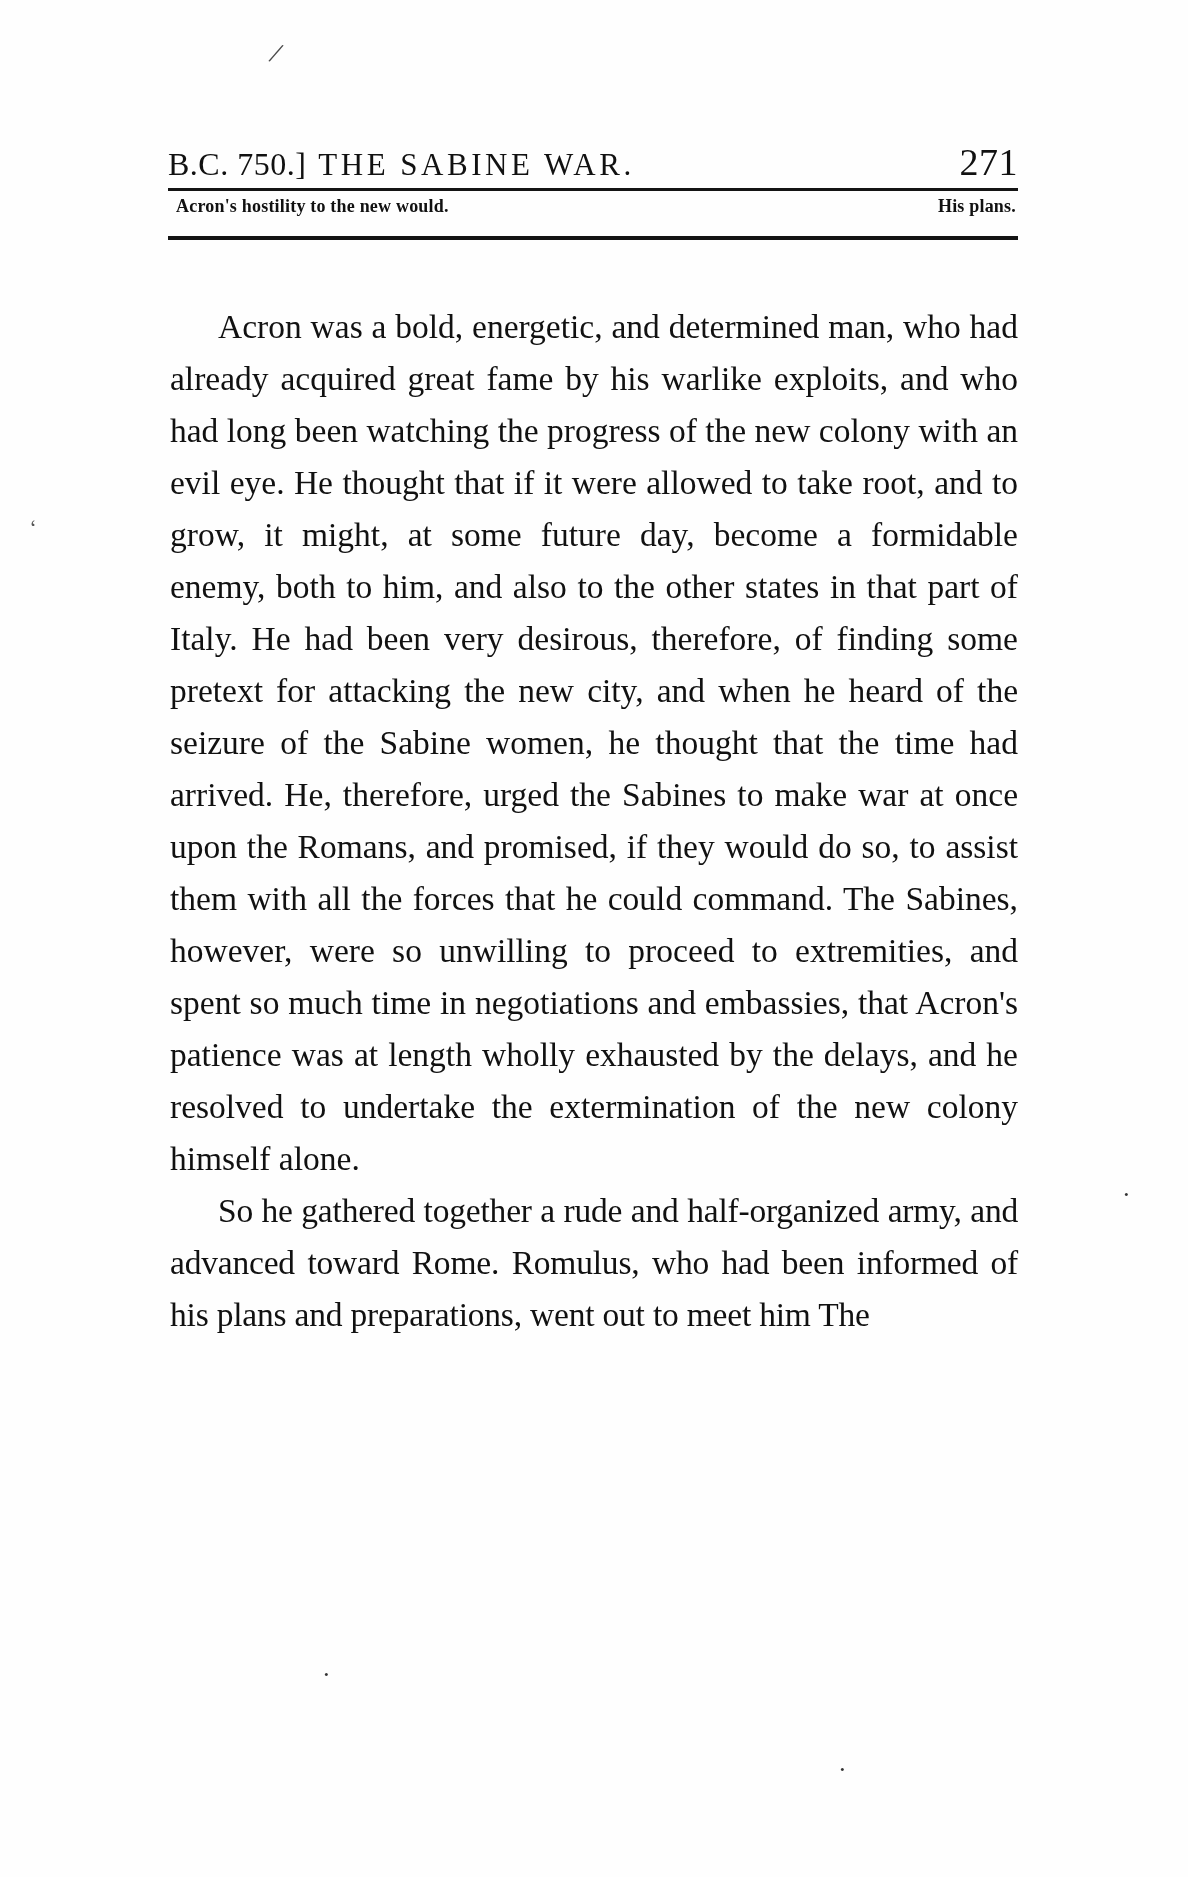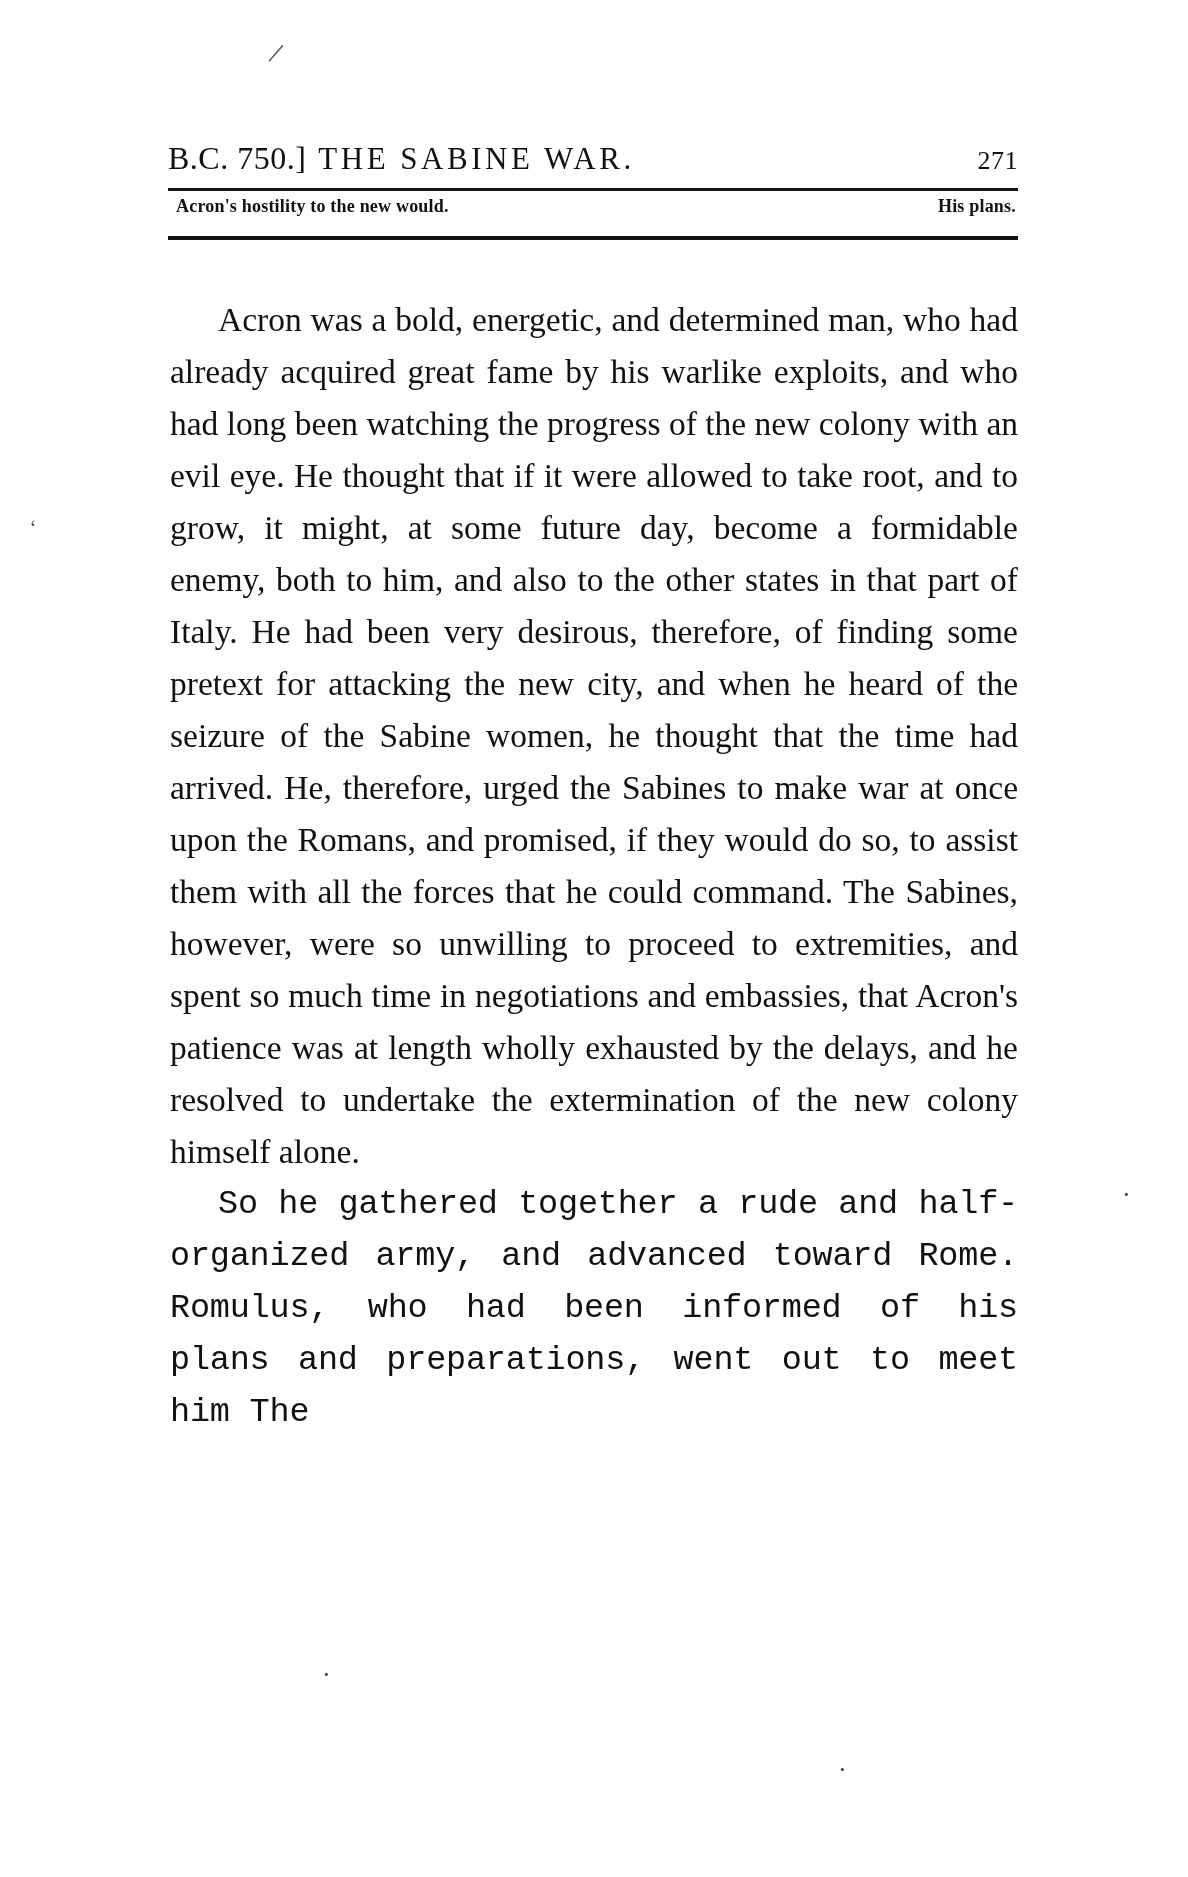--- a/index.html
+++ b/index.html
@@ -82,21 +82,21 @@
     letter-spacing: 0.5px;
     white-space: nowrap;
   }
   .running-title {
     font-size: 31px;
     margin-left: 12px;
     letter-spacing: 3.5px;
     white-space: nowrap;
   }
   .page-number {
-    font-size: 26px;
+    font-size: 38px;
     letter-spacing: 0.5px;
   }
 
   .rule {
     position: absolute;
     left: 168px;
     width: 850px;
     background: #141414;
   }
   .rule-top { top: 188px; height: 3px; }
@@ -113,34 +113,34 @@
     font-family: "Liberation Serif", serif;
     font-weight: bold;
     font-size: 18px;
     letter-spacing: 0.2px;
   }
   .sidenote-right { margin-right: 2px; text-align: center; }
 
   .body-text {
     position: absolute;
     left: 170px;
-    top: 294px;
+    top: 301px;
     width: 848px;
     font-size: 33.5px;
     line-height: 52px;
     text-align: justify;
   }
   .body-text p {
     margin: 0;
     text-indent: 48px;
   }
   .body-text p + p {
     margin-top: 0px;
   }
-  .tight { letter-spacing: -0.2px; font-family: Liberation Mono, monospace; }
+  .tight { letter-spacing: -0.2px; }
 </style>
 </head>
 <body>
 
 <div class="page">
 
   <span class="mark mark-topslash">/</span>
   <span class="mark mark-lefttick">‘</span>
   <span class="mark mark-rightdot">·</span>
   <span class="mark mark-bottomdot">·</span>

